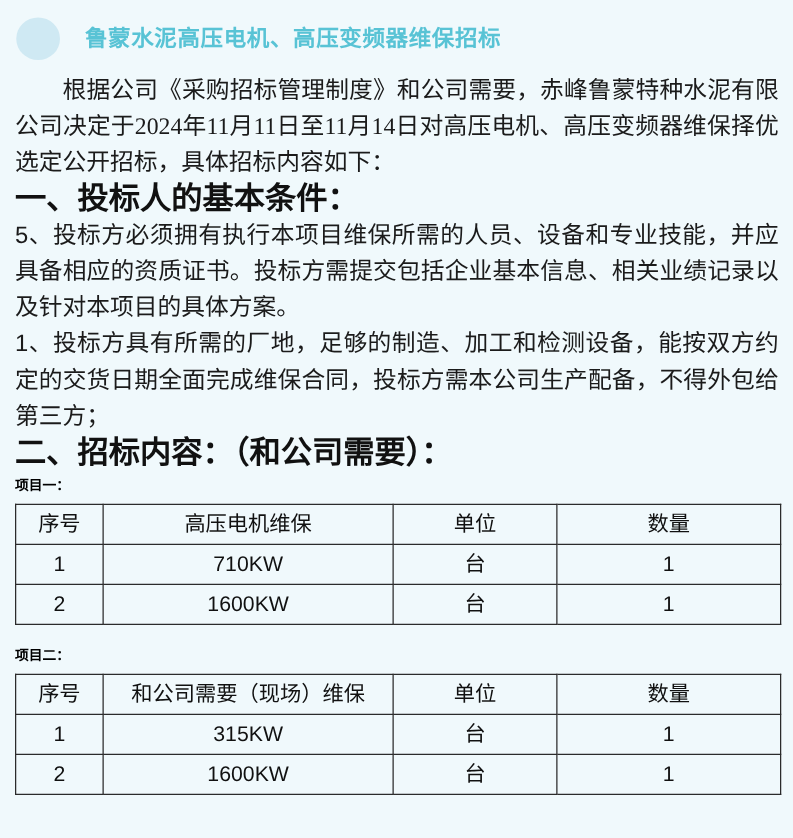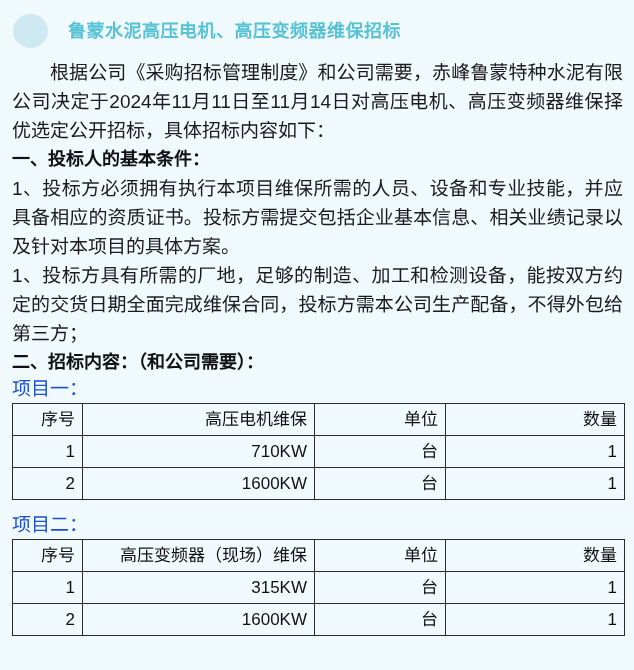--- a/index.html
+++ b/index.html
@@ -36,48 +36,49 @@
     letter-spacing: 0.5px;
   }
   .content {
     margin: 10px 11px 0 12px;
     font-size: 19px;
     line-height: 29px;
     color: #1b1b1b;
     text-align: justify;
   }
   .content p { margin: 0; }
-  .intro { text-indent: 2em; }
+  .intro { text-indent: 2em; font-family: Liberation Serif, serif; }
   .sec-heading {
     margin: 0;
-    font-size: 18px;
+    font-size: 25px;
     line-height: 29px;
     font-weight: 700;
     color: #111;
   }
   .project-label {
-    font-size: 19px;
+    font-size: 11px;
     line-height: 24px;
-    color: #1d4ed8;
+    color: #000000;
+    font-weight: bold;
   }
   .project-2 { margin-top: 13px; }
   table.spec {
     border-collapse: collapse;
     width: 612px;
     table-layout: fixed;
     font-size: 17px;
     margin-top: 2px;
     color: #111;
   }
   table.spec th, table.spec td {
     border: 1px solid #2b2b2b;
     padding: 1px 7px;
     height: 27px;
     font-weight: 400;
-    text-align: right;
+    text-align: center;
     vertical-align: middle;
     overflow: hidden;
     white-space: nowrap;
   }
   col.c1 { width: 70px; }
   col.c2 { width: 232px; }
   col.c3 { width: 131px; }
   col.c4 { width: 179px; }
 </style>
 </head>
@@ -88,21 +89,21 @@
   <div class="header">
     <span class="dot"></span>
     <h1 class="title">鲁蒙水泥高压电机、高压变频器维保招标</h1>
   </div>
 
   <div class="content">
 
     <p class="intro">根据公司《采购招标管理制度》和公司需要，赤峰鲁蒙特种水泥有限公司决定于2024年11月11日至11月14日对高压电机、高压变频器维保择优选定公开招标，具体招标内容如下：</p>
 
     <h2 class="sec-heading">一、投标人的基本条件：</h2>
-    <p>1、投标方必须拥有执行本项目维保所需的人员、设备和专业技能，并应具备相应的资质证书。投标方需提交包括企业基本信息、相关业绩记录以及针对本项目的具体方案。</p>
+    <p>5、投标方必须拥有执行本项目维保所需的人员、设备和专业技能，并应具备相应的资质证书。投标方需提交包括企业基本信息、相关业绩记录以及针对本项目的具体方案。</p>
     <p>1、投标方具有所需的厂地，足够的制造、加工和检测设备，能按双方约定的交货日期全面完成维保合同，投标方需本公司生产配备，不得外包给第三方；</p>
 
     <h2 class="sec-heading">二、招标内容：（和公司需要）：</h2>
 
     <div class="project project-1">
       <div class="project-label">项目一：</div>
       <table class="spec">
         <colgroup>
             <col class="c1">
             <col class="c2">
@@ -137,21 +138,21 @@
       <table class="spec">
         <colgroup>
             <col class="c1">
             <col class="c2">
             <col class="c3">
             <col class="c4">
           </colgroup>
         <tbody>
           <tr>
             <th>序号</th>
-            <th>高压变频器（现场）维保</th>
+            <th>和公司需要（现场）维保</th>
             <th>单位</th>
             <th>数量</th>
           </tr>
           <tr>
             <td>1</td>
             <td>315KW</td>
             <td>台</td>
             <td>1</td>
           </tr>
           <tr>

